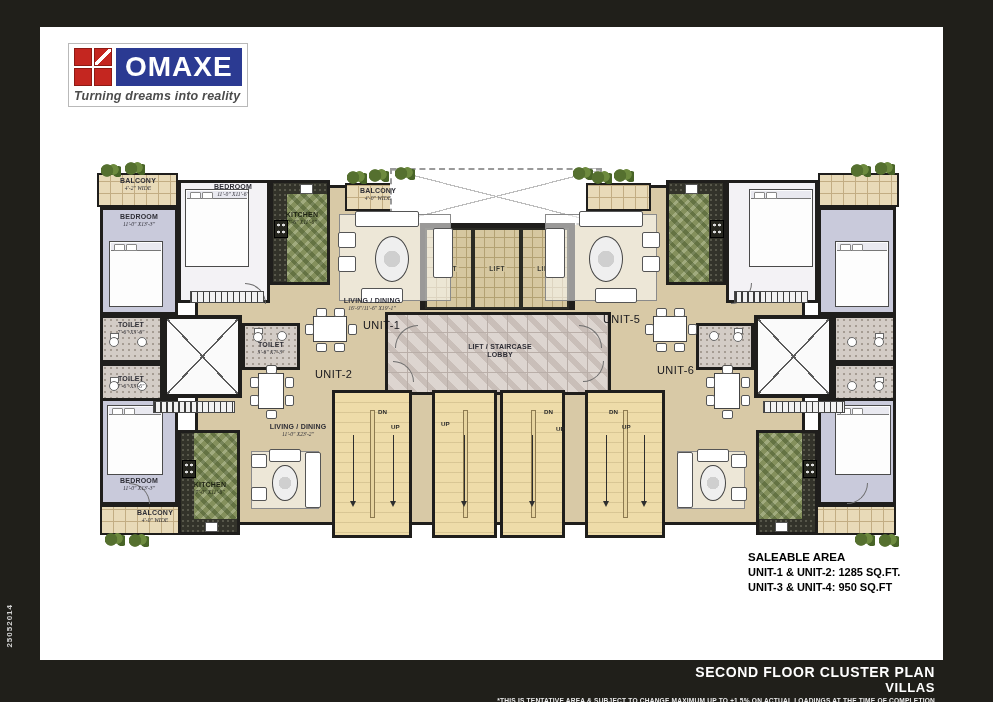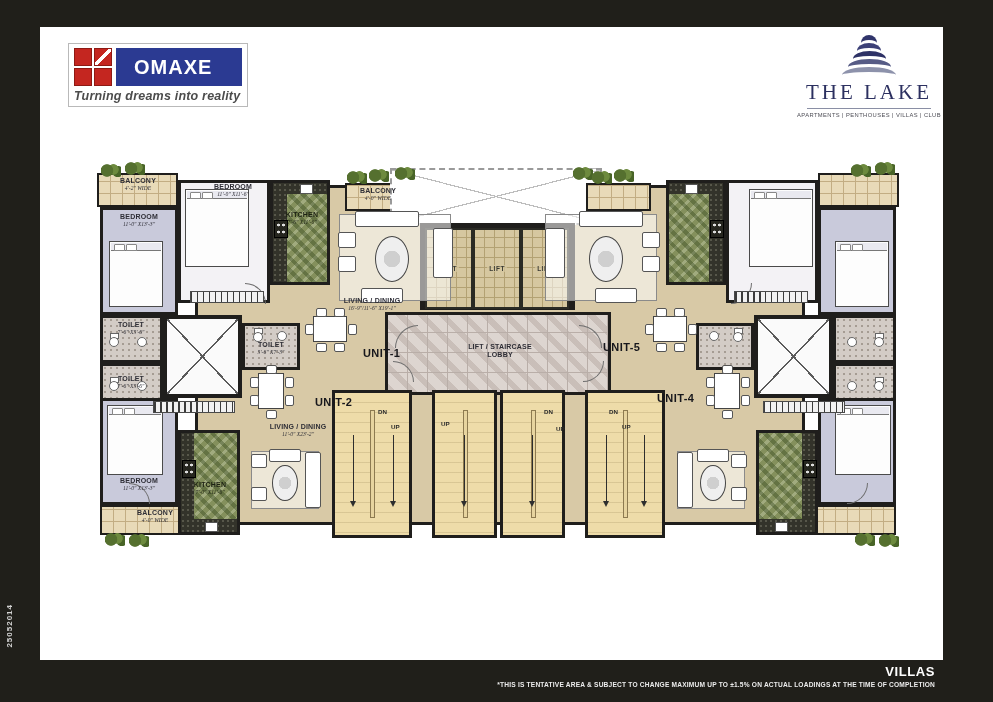--- a/index.html
+++ b/index.html
@@ -4,21 +4,21 @@
 <style>
   html,body{margin:0;padding:0;}
   body{width:993px;height:702px;overflow:hidden;background:#201f1a;font-family:"Liberation Sans",sans-serif;position:relative;}
   .page{position:absolute;left:40px;top:27px;width:903px;height:633px;background:#fff;}
   
   .omaxe{position:absolute;left:28px;top:16px;width:168px;background:#fff;border:1px solid #b9b9b9;padding:4px 5px 3px;}
   .ox-row{display:flex;align-items:stretch;gap:4px;}
   .ox-icon{width:38px;height:38px;display:grid;grid-template-columns:1fr 1fr;grid-template-rows:1fr 1fr;gap:2px;flex:none;}
   .oxc{background:#c42620;border:1px solid #8e1a14;}
   .oxc.slash{background:linear-gradient(to bottom right,#c42620 42%,#fff 42%,#fff 58%,#c42620 58%);}
-  .ox-word{background:#2b3a92;color:#fff;font-weight:bold;font-size:20px;letter-spacing:1px;display:flex;align-items:center;padding:0 18px;flex:1;}
+  .ox-word{background:#2b3a92;color:#fff;font-weight:bold;font-size:28px;letter-spacing:1px;display:flex;align-items:center;padding:0 9px;flex:1;}
   .ox-tag{font-style:italic;font-weight:bold;font-size:12.5px;color:#4c4c4c;margin-top:3px;letter-spacing:.2px;}
   .lake{position:absolute;left:753px;top:8px;width:152px;text-align:center;}
   .la{margin:0 auto;height:3px;border-top:5px solid #2e3266;border-radius:50% 50% 0 0 / 100% 100% 0 0;}
   .la1{width:16px;border-top-color:#30346b;}
   .la2{width:24px;border-top-color:#3c4077;}
   .la3{width:33px;border-top-color:#2e3266;}
   .la4{width:43px;border-top-color:#565b85;}
   .la5{width:54px;border-top-color:#8d92ab;}
   .lake-name{font-family:"Liberation Serif",serif;font-size:21px;color:#2c3060;letter-spacing:3px;margin-top:5px;}
   .lake-div{height:1px;background:#8a8fa5;margin:3px 14px 0;}
@@ -51,21 +51,21 @@
   .lift span{font-size:6.5px;font-weight:bold;color:#3a3a33;letter-spacing:.5px;background:rgba(214,199,160,.7);padding:0 2px;}
   .stair{position:absolute;background:repeating-linear-gradient(180deg,#eedca9 0 9px,#a894664d 9px 10px),#eedca9;border:3px solid #1f1e1c;box-sizing:border-box;}
   .rail{position:absolute;left:calc(50% - 2px);top:12%;bottom:12%;width:3px;background:#e7d49f;border:1px solid #8d7a50;}
   .sarr{position:absolute;width:1px;background:#2e2e2e;}
   .sarr::after{content:"";position:absolute;left:-3px;bottom:-5px;border:3.5px solid transparent;border-top:6px solid #2e2e2e;}
   .stxt{position:absolute;font-size:6.2px;font-weight:bold;color:#2b2b2b;}
   
   .rlabel{position:absolute;text-align:center;color:#2e2e36;line-height:1.2;z-index:30;}
   .rn{display:block;font-size:7px;font-weight:bold;letter-spacing:.2px;}
   .rd{display:block;font-size:5.6px;font-style:italic;font-family:"Liberation Serif",serif;}
-  .ulabel{position:absolute;font-size:11px;font-weight:bold;color:#17171c;letter-spacing:.4px;z-index:30;margin-top:28px;}
+  .ulabel{position:absolute;font-size:11px;font-weight:normal;color:#17171c;letter-spacing:.4px;z-index:30;}
   
   .bed{position:absolute;background:#fdfdfd;border:1px solid #4a4a4a;z-index:20;}
   .bhead{position:absolute;left:1px;right:1px;top:1px;height:7px;background:#e9e9f0;border-bottom:1px solid #777;}
   .bp{position:absolute;top:2px;width:9px;height:5px;background:#fff;border:1px solid #888;border-radius:1px;}
   .p1{left:4px;}.p2{left:16px;}
   .wr{position:absolute;height:10px;background-color:#f2f2f2;background-image:repeating-linear-gradient(90deg,#3c3c3c 0 1.5px,transparent 1.5px 6px);border:1px solid #4a4a4a;z-index:20;}
   .wc{position:absolute;width:9px;height:13px;z-index:20;}
   .wc::before{content:"";position:absolute;left:1px;top:0;width:7px;height:4px;background:#fff;border:1px solid #666;}
   .wc::after{content:"";position:absolute;left:0;top:4px;width:8px;height:8px;background:#fff;border:1px solid #666;border-radius:50%;}
   .bas{position:absolute;width:8px;height:8px;background:#fff;border:1px solid #666;border-radius:50%;z-index:20;}
@@ -93,30 +93,20 @@
         <i class="oxc"></i>
         <i class="oxc slash"></i>
         <i class="oxc"></i>
         <i class="oxc"></i>
       </div>
       <div class="ox-word">OMAXE</div>
     </div>
     <div class="ox-tag">Turning dreams into reality</div>
   </div>
 
-  <div class="lake">
-    <div class="la la1"></div>
-    <div class="la la2"></div>
-    <div class="la la3"></div>
-    <div class="la la4"></div>
-    <div class="la la5"></div>
-    <div class="lake-name">THE LAKE</div>
-    <div class="lake-div"></div>
-    <div class="lake-sub">APARTMENTS | PENTHOUSES | VILLAS | CLUB</div>
-  </div>
 
   <div class="plan">
 
     <div class="tan-base"></div>
 
     <div class="room balc" style="left:2px;top:8px;width:81px;height:34px;"></div>
     <div class="room lav" style="left:5px;top:42px;width:78px;height:108px;"></div>
     <div class="room whitefloor" style="left:83px;top:15px;width:92px;height:123px;"></div>
     <div class="room kgreen" style="left:175px;top:15px;width:60px;height:105px;"></div>
     <div class="kdark" style="left:178px;top:18px;width:14px;height:99px;"></div>
@@ -397,23 +387,29 @@
     <div class="rlabel" style="left:20px;top:344px;width:80px;">
       <span class="rn">BALCONY</span>
       <span class="rd">4'-0" WIDE</span>
     </div>
     <div class="rlabel" style="left:88px;top:316px;width:54px;color:#1d2213;">
       <span class="rn">KITCHEN</span>
       <span class="rd">7'-0" X11'-6"</span>
     </div>
 
     <div class="ulabel" style="left:508px;top:148px;">UNIT-5</div>
-    <div class="ulabel" style="left:562px;top:199px;">UNIT-4</div>
+    <div class="ulabel" style="left:562px;top:199px;">UNIT-6</div>
   </div>
 
+  <div class="saleable">
+    <div class="sa-h">SALEABLE AREA</div>
+    <div class="sa-l">UNIT-1 &amp; UNIT-2: 1285 SQ.FT.</div>
+    <div class="sa-l">UNIT-3 &amp; UNIT-4: 950 SQ.FT</div>
+  </div>
 </div>
 
 <div class="footer">
+  <div class="f-title">SECOND FLOOR CLUSTER PLAN</div>
   <div class="f-sub">VILLAS</div>
   <div class="f-disc">*THIS IS TENTATIVE AREA &amp; SUBJECT TO CHANGE MAXIMUM UP TO ±1.5% ON ACTUAL  LOADINGS AT THE TIME OF COMPLETION</div>
 </div>
 
 <div class="scode">25052014</div>
 
 </body></html>

